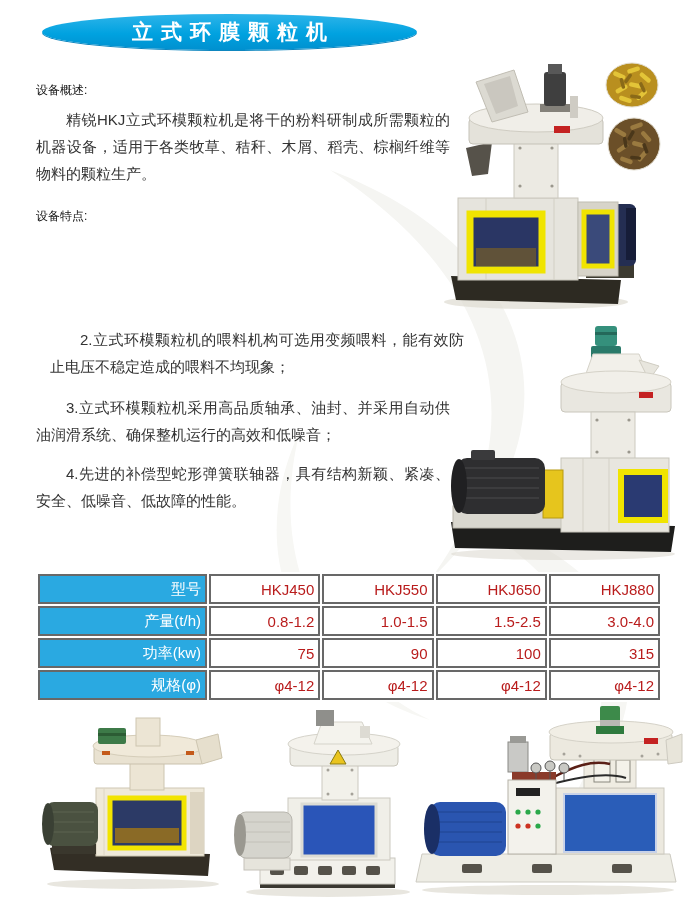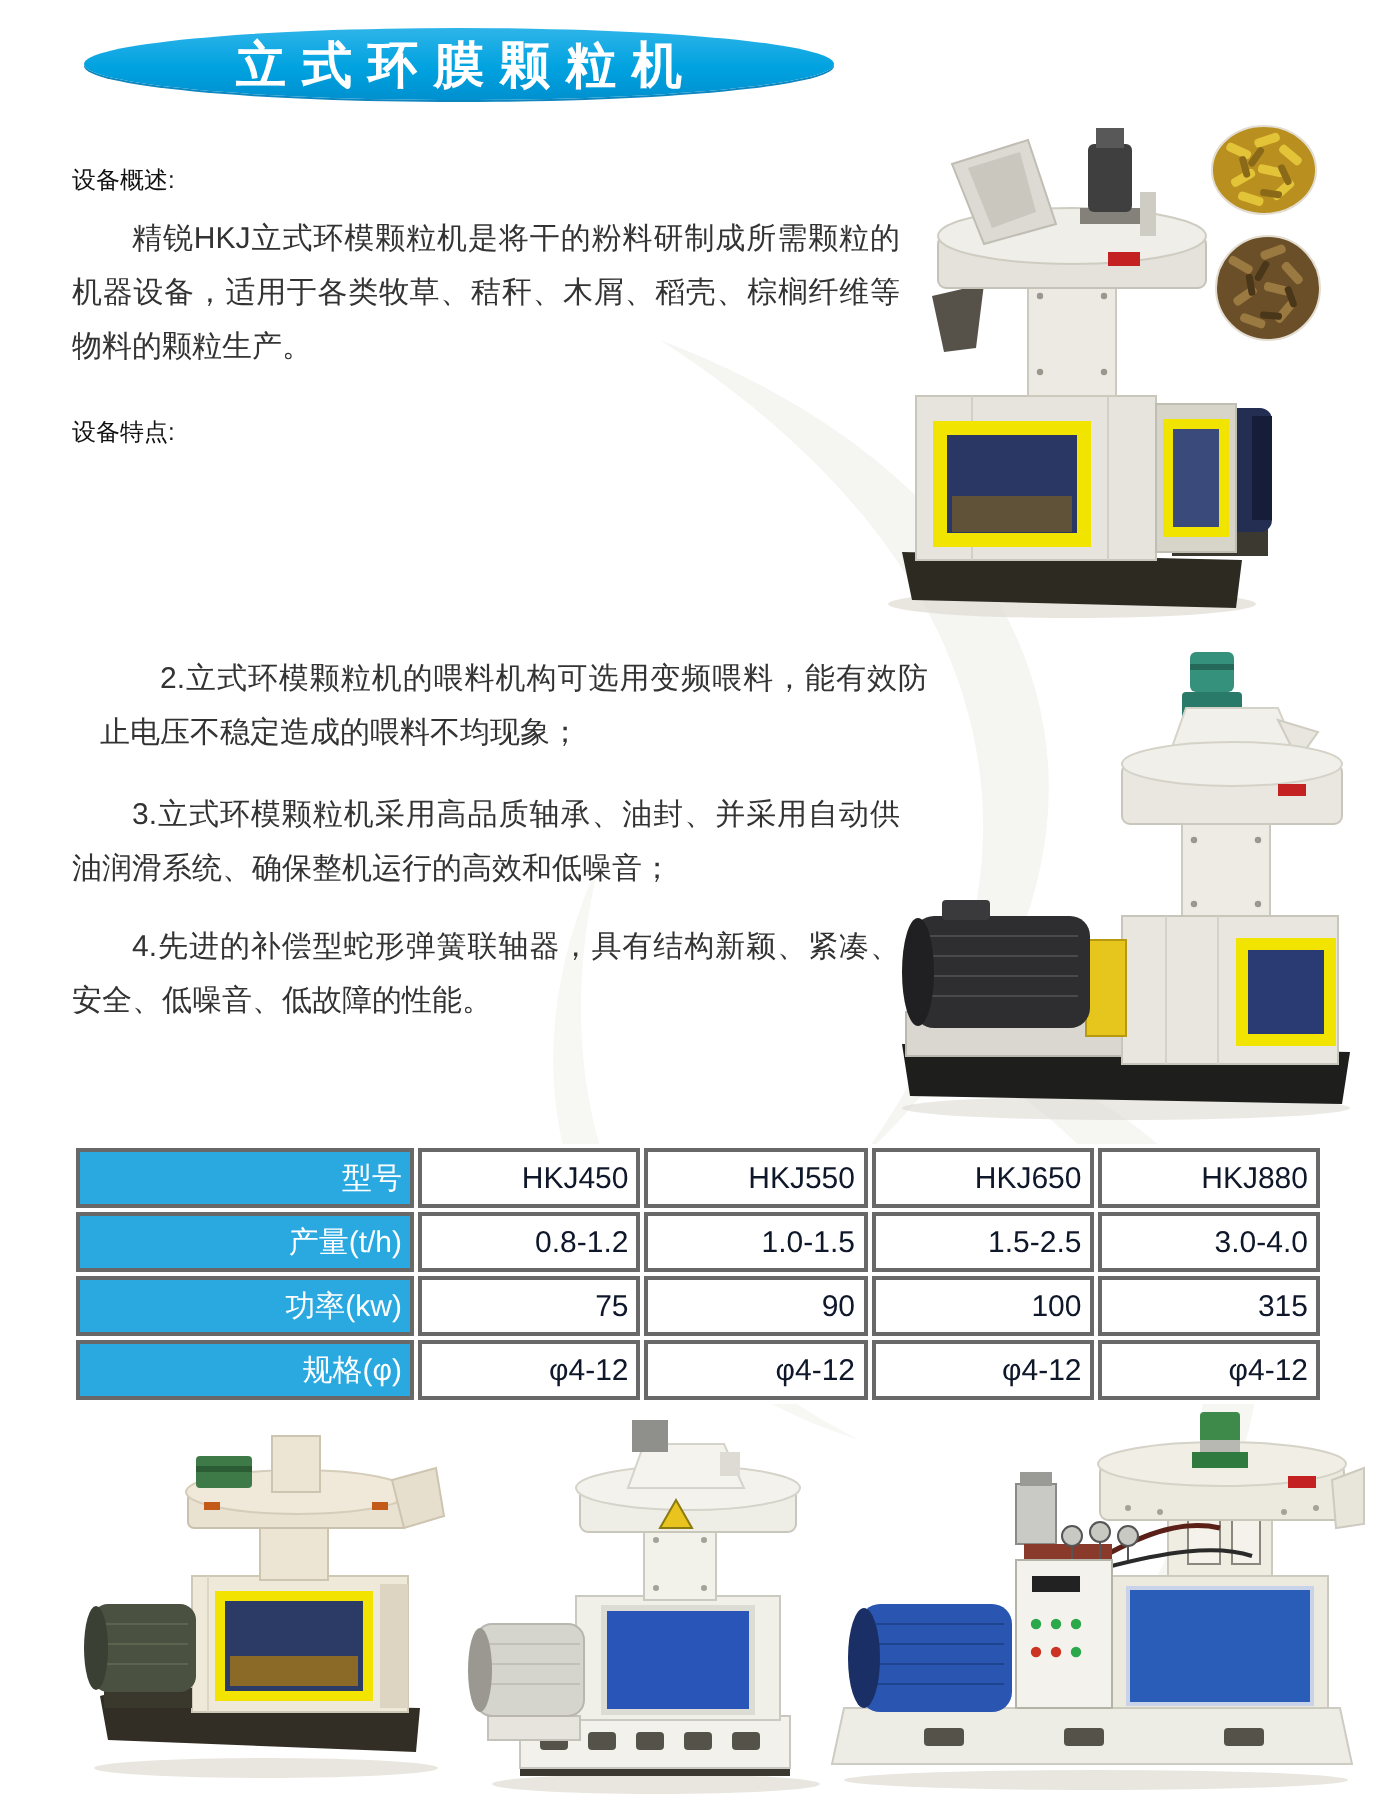--- a/index.html
+++ b/index.html
@@ -11,21 +11,21 @@
   .layer{position:absolute;z-index:1;}
 
   
   .banner{
     left:42px;top:14px;width:375px;height:36px;border-radius:50%;
     background:linear-gradient(180deg,#2eb4e9 0%,var(--banner_blue) 55%,#0090cf 100%);
     display:flex;align-items:center;justify-content:center;
     box-shadow:0 1px 0 #0e86bf;
   }
   .banner span{
-    color:#ffffff;font-size:25px;font-weight:bold;letter-spacing:8px;padding-left:8px;white-space:nowrap;
+    color:#ffffff;font-size:21px;font-weight:bold;letter-spacing:8px;padding-left:8px;white-space:nowrap;
   }
 
   .hd{font-size:12px;font-weight:normal;color:var(--heading_text);white-space:nowrap;text-align:right;}
   #hd-overview{left:36px;top:82px;}
   #hd-features{left:36px;top:208px;}
   #hd-params{left:36px;top:538px;margin-top:35px;}
 
   .para{
     left:36px;width:414px;font-size:15px;color:var(--body_text);
     line-height:27px;text-indent:30px;text-align:justify;margin:0;
@@ -37,21 +37,21 @@
   #p-f4{top:460px;}
 
   
   .tblwrap{left:36px;top:572px;text-align:right;}
   table.params{
     border-collapse:separate;border-spacing:2px;table-layout:fixed;width:626px;
     font-size:15px;background:#fff;
   }
   table.params td{
     border:2px solid var(--table_border);height:26px;padding:0 4px 0 11px;
-    background:#fff;color:#0f172a;overflow:hidden;white-space:nowrap;
+    background:#fff;color:#b91c1c;overflow:hidden;white-space:nowrap;
   }
   table.params td.lbl{background:var(--table_blue);color:#fff;width:150px;}
 
   svg{display:block;}
 </style>
 </head>
 <body style="--banner_blue: #00a2e0; --table_blue: #2aa9e1; --table_border: #686868; --heading_text: #111111; --body_text: #333333; --window_yellow: #f2e300; --panel_blue: #2a58b8; --motor_navy: #232c4e;">
 
 <div class="page">
 

